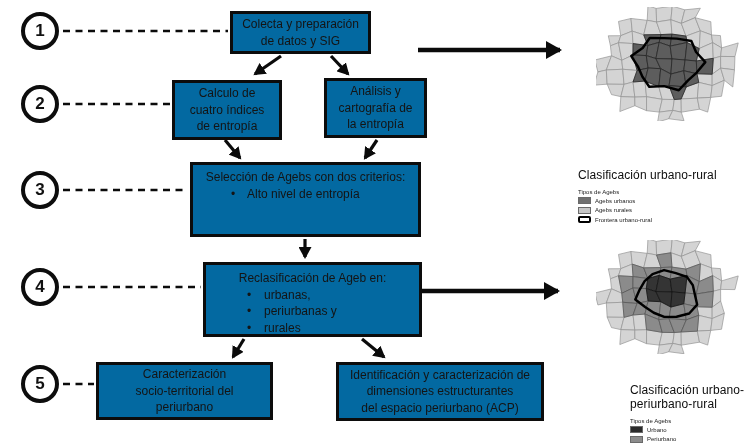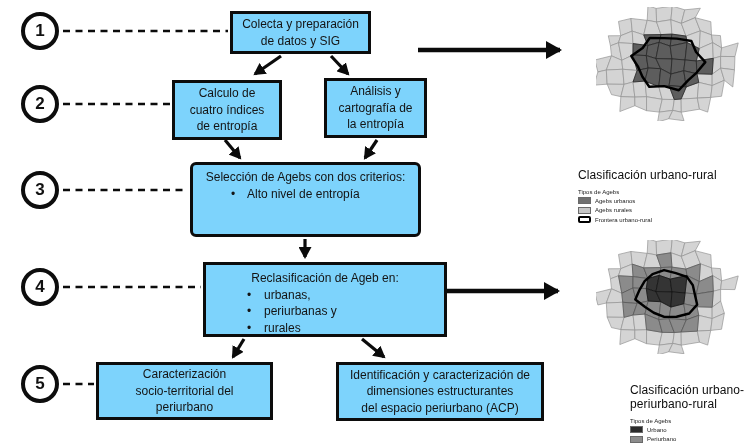--- a/index.html
+++ b/index.html
@@ -10,21 +10,21 @@
   .overlay{position:absolute;left:0;top:0;width:747px;height:445px;pointer-events:none;}
   
   .circle{
     position:absolute;left:21px;width:38px;height:38px;box-sizing:border-box;
     border:4px solid #0d0d0d;border-radius:50%;background:#ffffff;
     display:flex;align-items:center;justify-content:center;
     font-weight:bold;font-size:17px;color:#111;
   }
   
   .box{
-    position:absolute;box-sizing:border-box;border:3px solid #0c0c0c;background:#7dd3fc;
+    position:absolute;box-sizing:border-box;border:3px solid #0c0c0c;background:#0369a1;
     display:flex;flex-direction:column;align-items:center;justify-content:center;
     font-size:12px;line-height:16.5px;text-align:center;white-space:pre-line;
   }
   .box .box-title{width:100%;text-align:center;}
   .box .bullet{position:relative;width:100%;box-sizing:border-box;text-align:left;white-space:pre-line;}
   .box .bullet::before{content:"\2022";position:absolute;}
   .box3 .bullet{padding-left:54px;padding-right:6px;}
   .box3 .bullet::before{left:38px;}
   .box4 .bullet{padding-left:58px;}
   .box4 .bullet::before{left:41px;}
@@ -95,26 +95,26 @@
 cuatro índices
 de entropía</div>
   </div>
 
   <div class="box" style="left:324px;top:78px;width:103px;height:60px;">
     <div class="box-title">Análisis y
 cartografía de
 la entropía</div>
   </div>
 
-  <div class="box box3" style="left:190px;top:162px;width:231px;height:75px;justify-content:flex-start;padding-top:4px;border-radius:6px;">
+  <div class="box box3" style="left:190px;top:162px;width:231px;height:75px;justify-content:flex-start;padding-top:4px;">
     <div class="box-title">Selección  de Agebs con dos criterios:</div>
     <div class="bullet">Alto nivel de entropía</div>
   </div>
 
-  <div class="box box4" style="left:203px;top:262px;width:244px;height:75px;justify-content:flex-start;padding-top:5px;">
+  <div class="box box4" style="left:203px;top:262px;width:219px;height:75px;justify-content:flex-start;padding-top:5px;">
     <div class="box-title">Reclasificación de Ageb en:</div>
     <div class="bullet">urbanas,</div>
     <div class="bullet">periurbanas y</div>
     <div class="bullet">rurales</div>
   </div>
 
   <div class="box" style="left:96px;top:362px;width:177px;height:58px;">
     <div class="box-title">Caracterización
 socio-territorial del
 periurbano</div>

